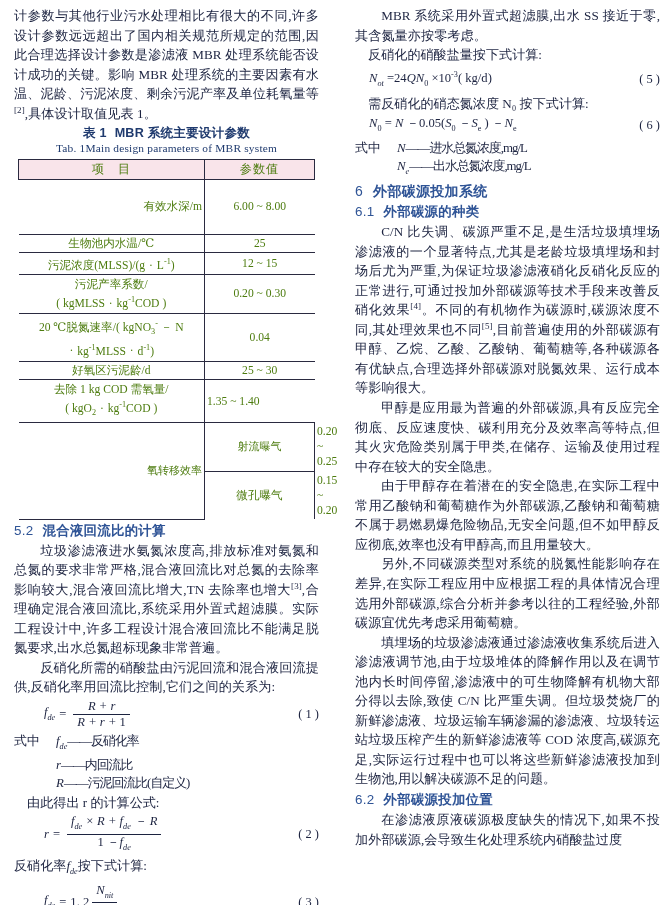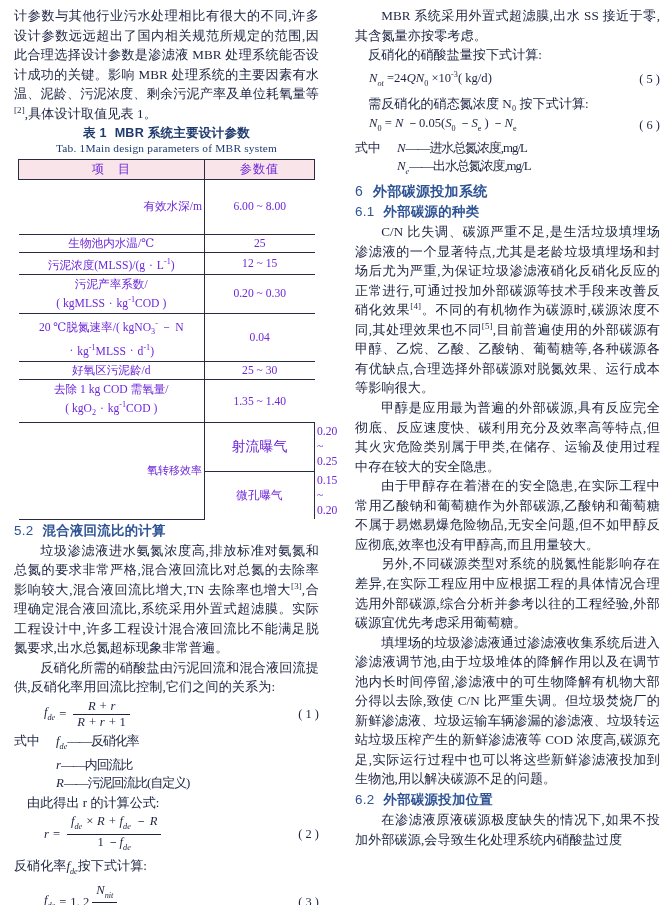--- a/index.html
+++ b/index.html
@@ -83,21 +83,21 @@
     margin-bottom: 3px;
     letter-spacing: 0.2px;
   }
   .tbl-cap-en .lbl { }
   
   table.params {
     border-collapse: collapse;
     width: 296px;
     margin: 0 auto;
     table-layout: fixed;
-    color: #6d28d9;
+    color: #4d7c0f;
   }
   table.params td, table.params th {
     border: 1px solid #2a2a40;
     text-align: center;
     vertical-align: middle;
     font-size: 11.6px;
     line-height: 15.2px;
     padding: 1px 2px;
   }
   table.params th {
@@ -229,25 +229,25 @@
                 <tr>
                   <td class="cellpad" style="border:1px solid #2a2a40;border-top:0;border-left:0;text-align:center;font-size:11.6px;line-height:15.2px;padding:2px">20 ℃脱氮速率/( kgNO<span class="sub">3</span><span class="sup">-</span> － N<br><span class="mdot">·</span> kg<span class="sup">-1</span>MLSS <span class="mdot">·</span> d<span class="sup">-1</span>)</td>
                   <td style="border:1px solid #2a2a40;border-top:0;border-right:0;text-align:center;font-size:11.6px;line-height:15.2px;padding:2px">0.04</td>
                 </tr>
                 <tr>
                   <td style="border:1px solid #2a2a40;border-top:0;border-left:0;text-align:center;font-size:11.6px;line-height:15.2px;padding:1px 2px">好氧区污泥龄/d</td>
                   <td style="border:1px solid #2a2a40;border-top:0;border-right:0;text-align:center;font-size:11.6px;line-height:15.2px;padding:1px 2px">25 ~ 30</td>
                 </tr>
                 <tr>
                   <td class="cellpad" style="border:1px solid #2a2a40;border-top:0;border-left:0;text-align:center;font-size:11.6px;line-height:15.2px;padding:2px">去除 1 kg COD 需氧量/<br>( kgO<span class="sub">2</span> <span class="mdot">·</span> kg<span class="sup">-1</span>COD )</td>
-                  <td style="border:1px solid #2a2a40;border-top:0;border-right:0;text-align:center;font-size:11.6px;line-height:15.2px;padding:2px">1.35 ~ 1.40</td>
+                  <td style="border:1px solid #2a2a40;border-top:0;border-right:0;text-align:left;font-size:11.6px;line-height:15.2px;padding:2px">1.35 ~ 1.40</td>
                 </tr>
                 <tr>
                   <td rowspan="2" style="border:1px solid #2a2a40;border-top:0;border-left:0;text-align:right;font-size:11px;line-height:15.2px;padding:1px 2px;width:78px">氧转移效率</td>
-                  <td style="border:1px solid #2a2a40;border-top:0;font-size:14px;line-height:15.2px;padding:1px 2px">射流曝气</td>
+                  <td style="border:1px solid #2a2a40;border-top:0;font-size:11px;line-height:15.2px;padding:1px 2px">射流曝气</td>
                   <td style="border:1px solid #2a2a40;border-top:0;border-right:0;text-align:center;font-size:11.6px;line-height:15.2px;padding:1px 2px;width:110px">0.20 ~ 0.25</td>
                 </tr>
                 <tr>
                   <td style="border:1px solid #2a2a40;border-top:0;border-bottom:0;text-align:center;font-size:11.6px;line-height:15.2px;padding:1px 2px">微孔曝气</td>
                   <td style="border:1px solid #2a2a40;border-top:0;border-right:0;border-bottom:0;text-align:center;font-size:11.6px;line-height:15.2px;padding:1px 2px">0.15 ~ 0.20</td>
                 </tr>
               </tbody>
                 </table>
             </td>
           </tr>

